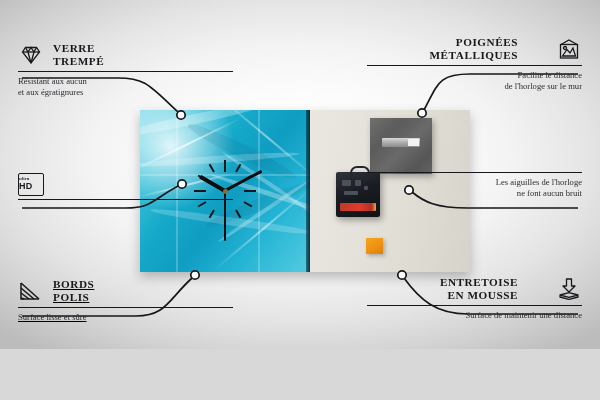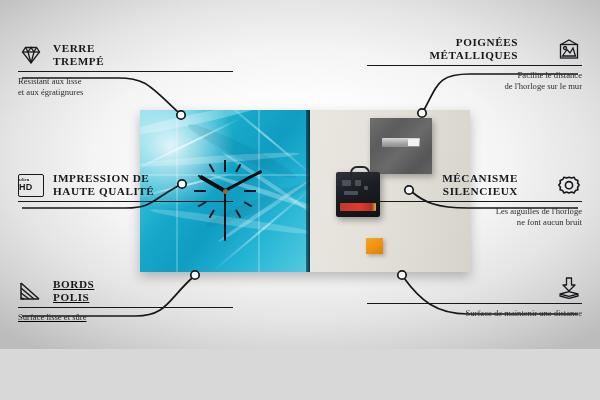--- a/index.html
+++ b/index.html
@@ -400,32 +400,31 @@
             <path d="M3.5,7 L20.5,7"></path>
             <path d="M6.5,2.5 L9,7 L12,18"></path>
             <path d="M17.5,2.5 L15,7 L12,18"></path>
             <path d="M9,7 L12,2.5 L15,7"></path>
           </g>
         </svg>
       </span>
       <span class="feat-title"><span>VERRE</span><br><span>TREMPÉ</span></span>
     </div>
     <div class="feat-rule"></div>
-    <div class="feat-desc"><span>Résistant aux lisse</span><br><span>et aux égratignures</span></div>
+    <div class="feat-desc"><span>Résistant aux aucun</span><br><span>et aux égratignures</span></div>
   </div>
 
   <div class="feature left" id="feature-print">
     <div class="feat-head">
       <span class="ficon">
         <span class="hd-badge">
           <span class="u">ultra</span>
           <span class="h">HD</span>
         </span>
       </span>
-      <span class="feat-title"><span>IMPRESSION DE</span><br><span>HAUTE QUALITÉ</span></span>
     </div>
     <div class="feat-rule"></div>
   </div>
 
   <div class="feature left" id="feature-edges">
     <div class="feat-head">
       <span class="ficon">
         <svg width="24" height="20" viewBox="0 0 24 20">
           <g stroke="#16181b" stroke-width="1.5" fill="none">
             <path d="M2,2 L20,18"></path>
@@ -454,46 +453,34 @@
           </g>
         </svg>
       </span>
       <span class="feat-title"><span>POIGNÉES</span><br><span>MÉTALLIQUES</span></span>
     </div>
     <div class="feat-rule"></div>
     <div class="feat-desc"><span>Facilite le distance</span><br><span>de l'horloge sur le mur</span></div>
   </div>
 
   <div class="feature right" id="feature-mech">
-    <div class="feat-head">
-      <span class="ficon">
-        <svg width="24" height="23" viewBox="0 0 24 23">
-          <g stroke="#16181b" stroke-width="1.6" fill="none" stroke-linejoin="round">
-            <path d="M12,2.2 L14.6,3.1 L17,2.2 L18.4,4.6 L20.9,5.4 L20.6,8 L22.2,10.1 L20.6,12.2
-                     L20.9,14.8 L18.4,15.6 L17,18 L14.6,17.1 L12,18 L9.4,17.1 L7,18 L5.6,15.6
-                     L3.1,14.8 L3.4,12.2 L1.8,10.1 L3.4,8 L3.1,5.4 L5.6,4.6 L7,2.2 L9.4,3.1 Z" transform="translate(0,1)"></path>
-            <circle cx="12" cy="11.2" r="3.6"></circle>
-          </g>
-        </svg>
-      </span>
-      <span class="feat-title"><span>MÉCANISME</span><br><span>SILENCIEUX</span></span>
-    </div>
     <div class="feat-rule"></div>
     <div class="feat-desc"><span>Les aiguilles de l'horloge</span><br><span>ne font aucun bruit</span></div>
   </div>
 
   <div class="feature right" id="feature-spacer">
     <div class="feat-head">
       <span class="ficon">
         <svg width="24" height="22" viewBox="0 0 24 22">
           <g stroke="#16181b" stroke-width="1.3" fill="none" stroke-linejoin="round">
             <path d="M9.5,1 L14.5,1 L14.5,8 L18,8 L12,14 L6,8 L9.5,8 Z"></path>
             <path d="M12,14.6 L21,17 L12,19.4 L3,17 Z"></path>
             <path d="M3,17.6 L3,19 L12,21.4 L21,19 L21,17.6"></path>
           </g>
         </svg>
       </span>
+      <span class="feat-title"><span>ENTRETOISE</span><br><span>EN MOUSSE</span></span>
     </div>
     <div class="feat-rule"></div>
     <div class="feat-desc"><span>Surface de maintenir une distance</span><br></div>
   </div>
 
 </div>
 
 </body></html>

